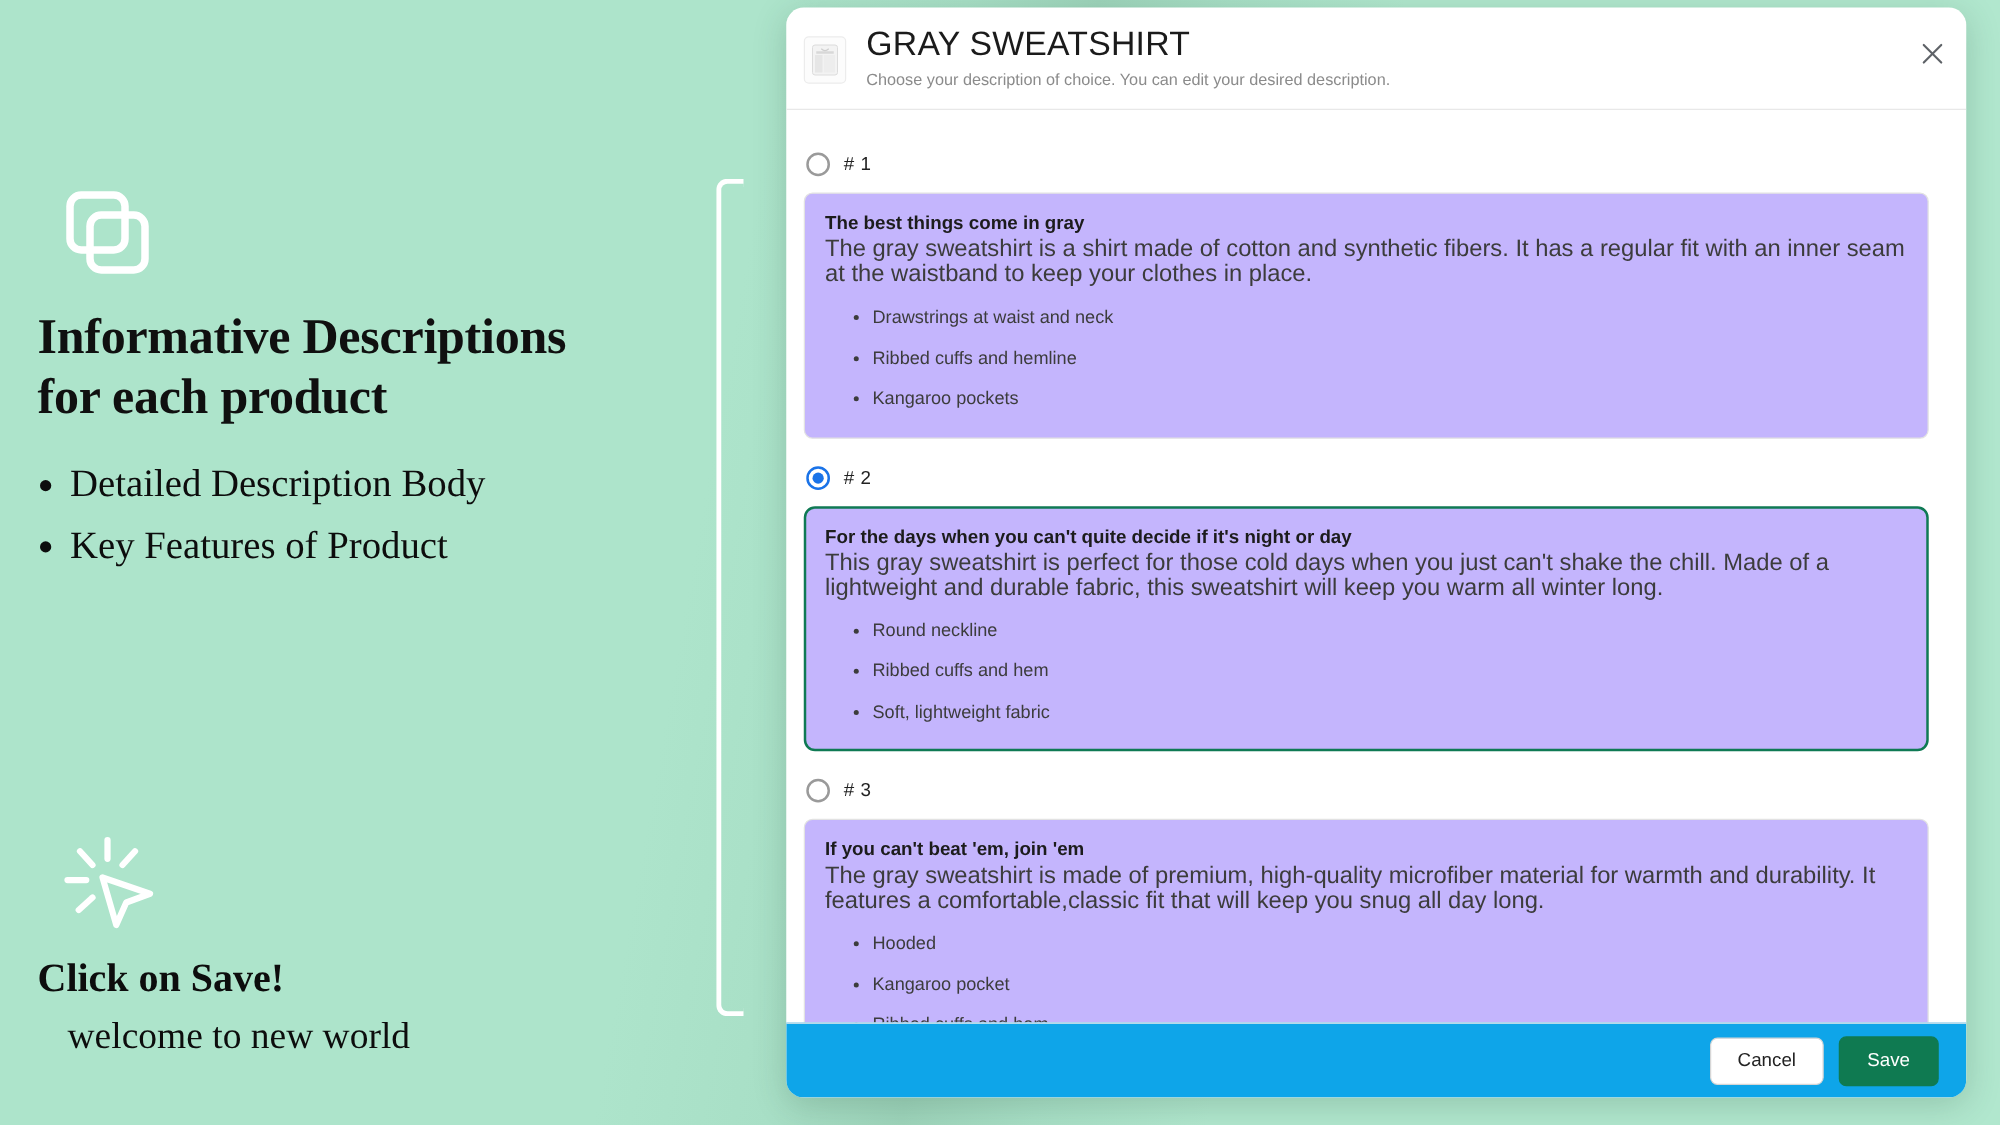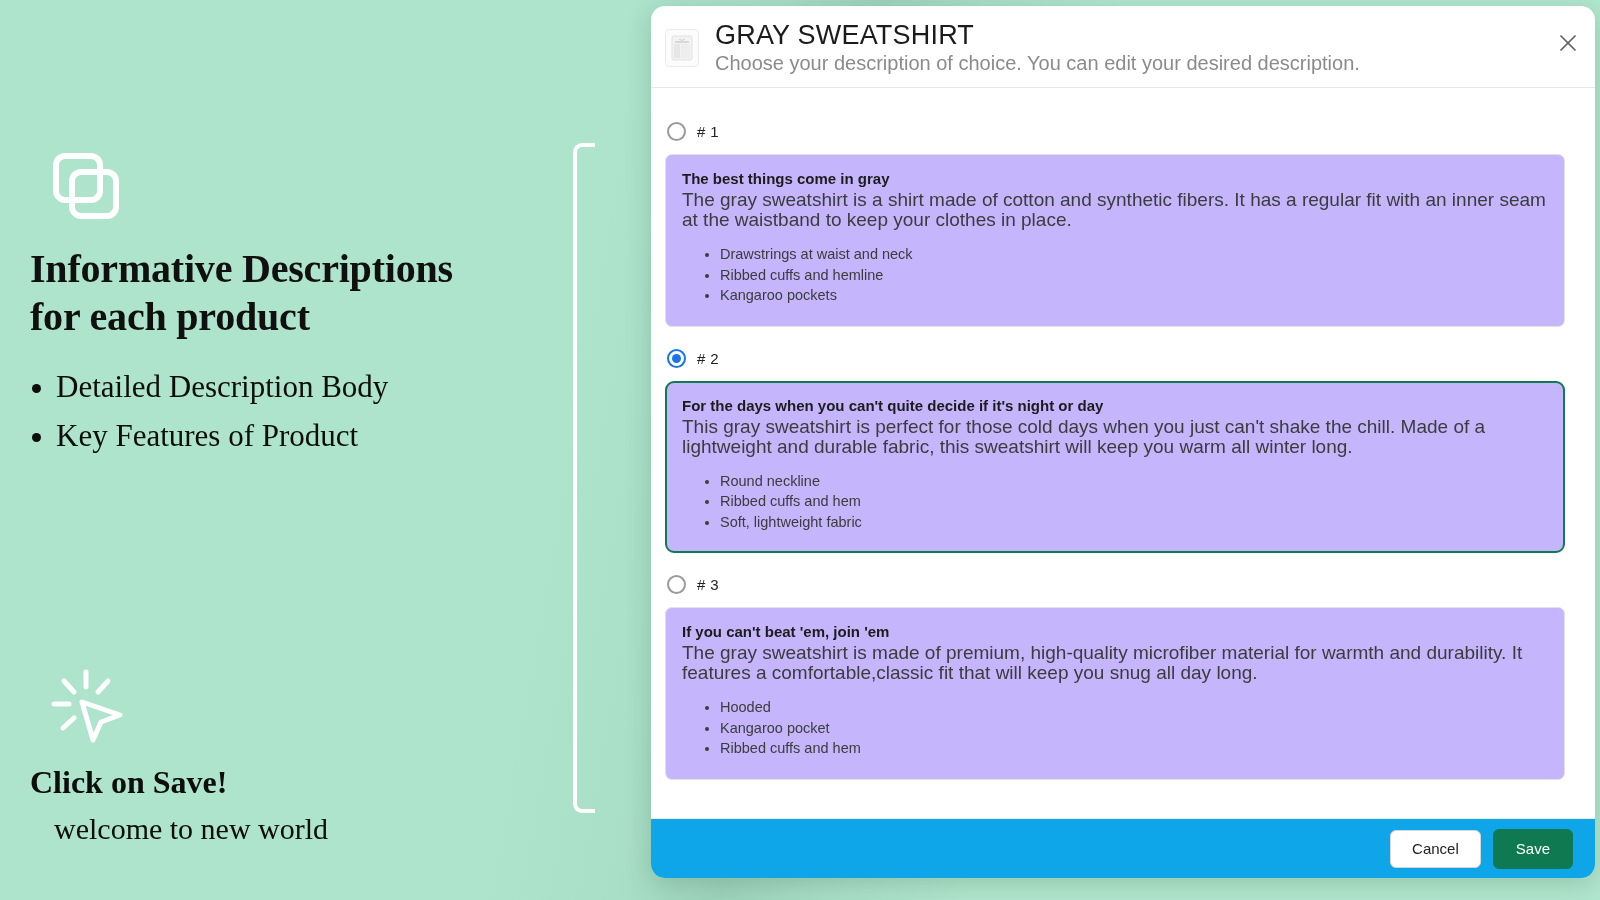--- a/index.html
+++ b/index.html
@@ -97,21 +97,21 @@
     left: 573px; top: 143px;
     width: 22px; height: 670px;
     border: 4px solid #ffffff;
     border-right: none;
     border-radius: 9px 0 0 9px;
   }
 
   
   #modal {
     position: absolute;
-    left: 651px; top: 6px;
+    left: 629px; top: 6px;
     width: 944px; height: 872px;
     background: #ffffff;
     border-radius: 14px;
     box-shadow: 0 6px 26px rgba(40,80,60,0.22);
     overflow: hidden;
     display: flex;
     flex-direction: column;
   }
 
   
@@ -145,21 +145,21 @@
   }
 
   #modal-title {
     font-size: 27px;
     font-weight: 400;
     color: #1b1b1b;
     line-height: 32px;
     letter-spacing: 0.2px;
   }
   #modal-subtitle {
-    font-size: 20px;
+    font-size: 13px;
     color: #8b8b8b;
     line-height: 21px;
     margin-top: 2px;
   }
 
   #close-button {
     position: absolute;
     right: 12px; top: 22px;
     width: 30px; height: 30px;
     display: flex;
@@ -244,21 +244,21 @@
     padding-left: 38px;
     list-style: disc;
   }
   .desc-features li {
     font-size: 14.5px;
     color: #3c3c3c;
     line-height: 20.5px;
     margin-bottom: 0px;
     padding-bottom: 0;
   }
-  .desc-features li + li { margin-top: 0px; }
+  .desc-features li + li { margin-top: 12px; }
 
   
   #modal-footer {
     flex: 0 0 60px;
     border-top: 1px solid #ececec;
     background: #0ea5e9;
     display: flex;
     align-items: center;
     justify-content: flex-end;
     gap: 12px;

